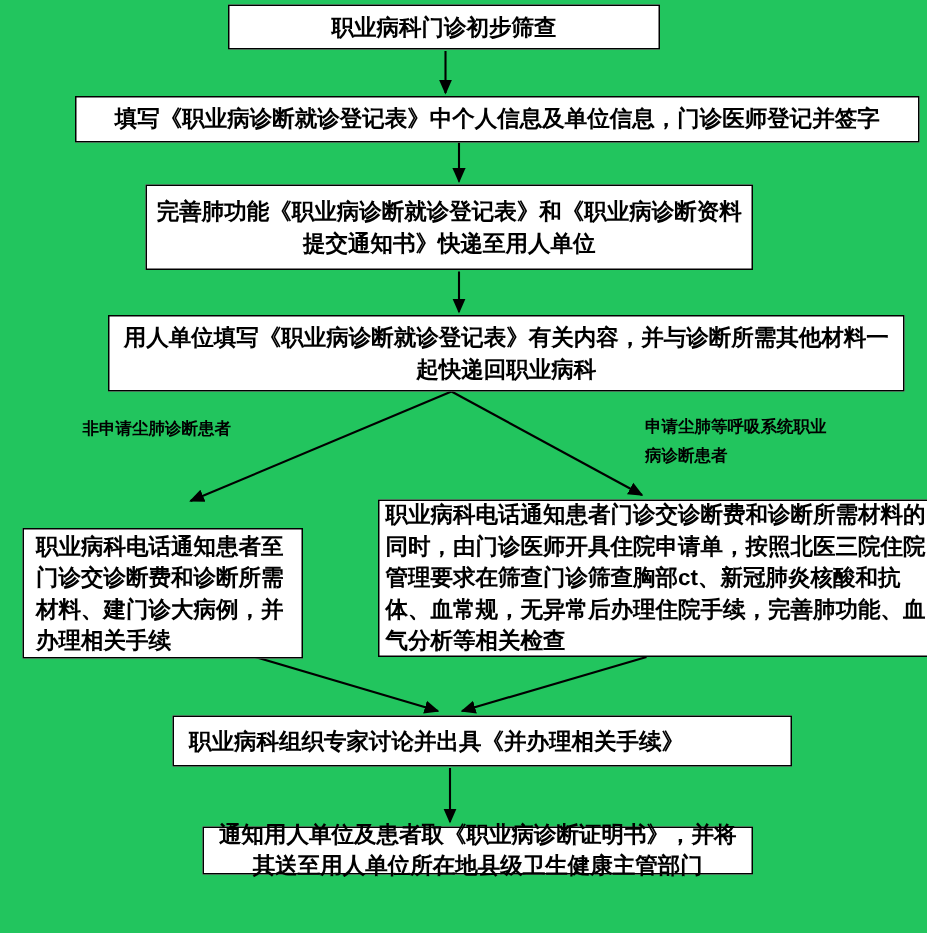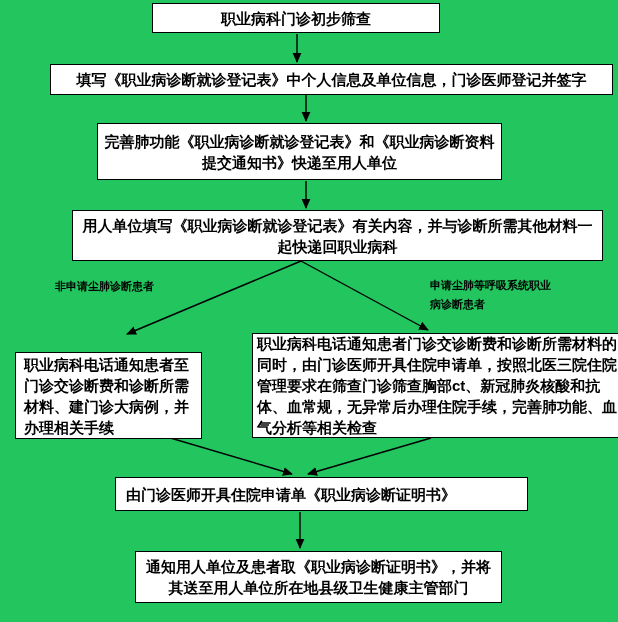--- a/index.html
+++ b/index.html
@@ -86,17 +86,17 @@
   <div class="node" style="left:72px; top:210px; width:531px; height:51px;">用人单位填写《职业病诊断就诊登记表》有关内容，并与诊断所需其他材料一起快递回职业病科</div>
 
   <div class="edge-label" style="left:55px; top:277px;">非申请尘肺诊断患者</div>
 
   <div class="edge-label wrap" style="left:406px; top:276px; width:130px;">申请尘肺等呼吸系统职业病诊断患者</div>
 
   <div class="node align-left" style="left:15px; top:337px; width:187px; height:87px; padding:0 8px;margin-top:15px;">职业病科电话通知患者至门诊交诊断费和诊断所需材料、建门诊大病例，并办理相关手续</div>
 
   <div class="node align-left" style="left:252px; top:333px; width:376px; height:105px; padding:0 4px;">职业病科电话通知患者门诊交诊断费和诊断所需材料的同时，由门诊医师开具住院申请单，按照北医三院住院管理要求在筛查门诊筛查胸部ct、新冠肺炎核酸和抗体、血常规，无异常后办理住院手续，完善肺功能、血气分析等相关检查</div>
 
-  <div class="node align-left" style="left:115px; top:477px; width:413px; height:34px; padding:0 10px;">由门诊医师开具住院申请单《职业病诊断证明书》</div>
+  <div class="node align-left" style="left:115px; top:477px; width:413px; height:34px; padding:0 10px;">职业病科组织专家讨论并出具《并办理相关手续》</div>
 
-  <div class="node" style="left:135px; top:551px; width:367px; height:52px;">通知用人单位及患者取《职业病诊断证明书》，并将其送至用人单位所在地县级卫生健康主管部门</div>
+  <div class="node" style="left:135px; top:551px; width:367px; height:32px;">通知用人单位及患者取《职业病诊断证明书》，并将其送至用人单位所在地县级卫生健康主管部门</div>
 
 </div>
 
 </body></html>

